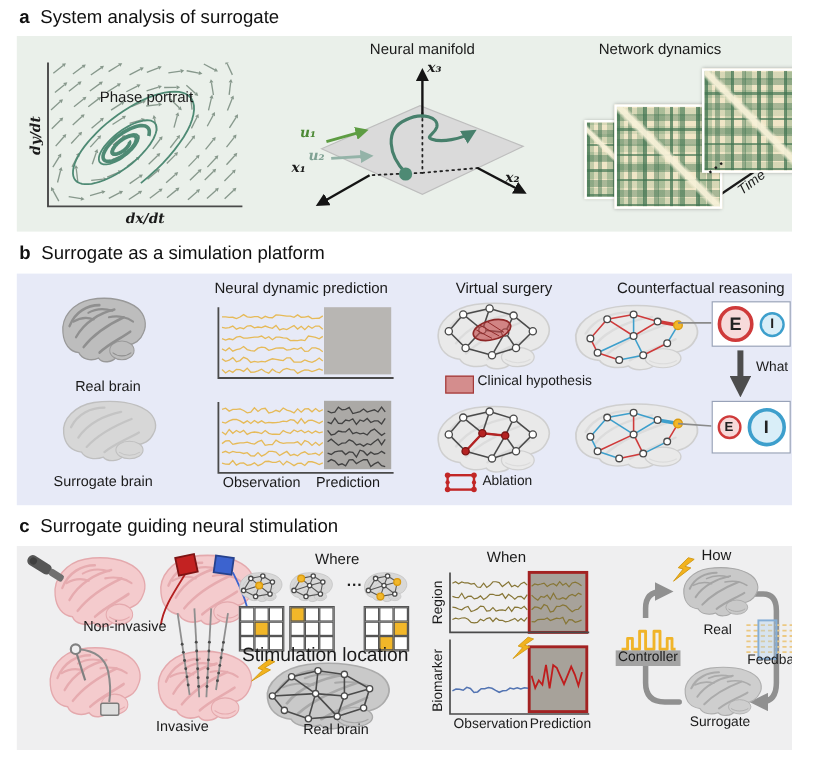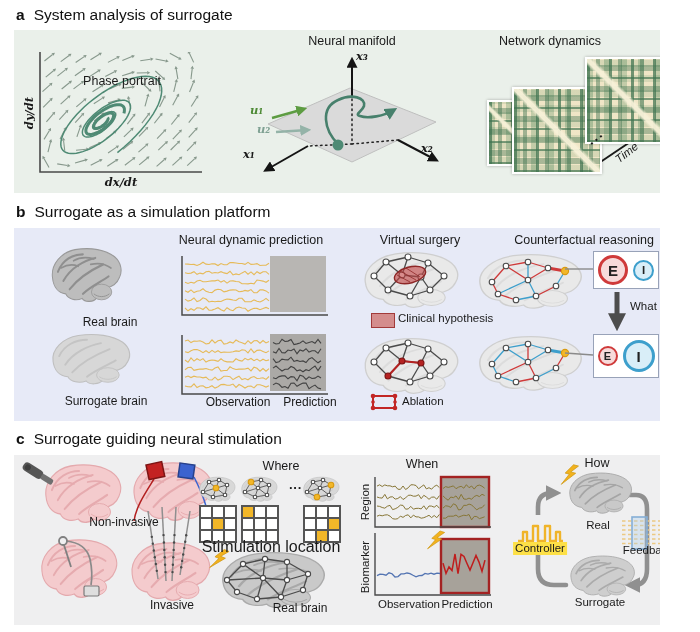--- a/index.html
+++ b/index.html
@@ -9,21 +9,21 @@
   #box-a{top:30px;height:163px;background:#eaf0ea;}
   #box-b{top:228px;height:193px;background:#e7eaf7;}
   #box-c{top:455px;height:170px;background:#efeff0;}
   svg{position:absolute;overflow:visible;}
   .lbl{position:absolute;color:#1a1a1a;white-space:nowrap;line-height:1.15;}
   .ctr{transform:translateX(-50%);}
   .heading{position:absolute;font-size:15.5px;color:#111;white-space:nowrap;}
   .heading .plab{font-weight:bold;margin-right:9px;}
   .sub{font-size:12.5px;}
   .small{font-size:11.5px;}
-  .s12{font-size:12px;margin-left:20px;}
+  .s12{font-size:12px;}
   .tiny{font-size:16px;}
   .math{font-family:"DejaVu Serif",serif;font-style:italic;font-size:11.5px;font-weight:600;}
   .rotc{transform:translate(-50%,-50%) rotate(-90deg);}
   .heatmap{position:absolute;border:2px solid #fff;box-shadow:0 0 3px rgba(0,0,0,.28);
     background-color:#eee4c6;
     background-image:
       linear-gradient(45deg, rgba(0,0,0,0) 46%, rgba(247,241,216,.95) 48.5%, rgba(247,241,216,.95) 51.5%, rgba(0,0,0,0) 54%),
       repeating-linear-gradient(90deg, rgba(63,115,80,.72) 0 3px, rgba(63,115,80,0) 3px 9px, rgba(63,115,80,.45) 9px 13px, rgba(63,115,80,0) 13px 22px),
       repeating-linear-gradient(0deg, rgba(63,115,80,.66) 0 2px, rgba(63,115,80,0) 2px 8px, rgba(63,115,80,.4) 8px 14px, rgba(63,115,80,0) 14px 21px),
       repeating-linear-gradient(90deg, rgba(140,172,132,.45) 0 6px, rgba(240,230,198,.45) 6px 17px),
@@ -35,21 +35,21 @@
   .grid3 div.on{background:#f2b729;}
   .ei-box{position:absolute;background:#fff;border:1.5px solid #98a2b8;
     display:flex;align-items:center;justify-content:center;gap:5px;}
   .ei{border-radius:50%;display:flex;align-items:center;justify-content:center;
     font-weight:bold;color:#222;box-sizing:border-box;}
   .ei.e-big{width:30px;height:30px;border:3px solid #cf3a3a;background:#f7dada;font-size:15px;}
   .ei.i-sm {width:21px;height:21px;border:2.5px solid #3d9fcc;background:#d9eef8;font-size:11.5px;}
   .ei.e-sm {width:20px;height:20px;border:2.5px solid #cf3a3a;background:#f7dada;font-size:11px;}
   .ei.i-big{width:32px;height:32px;border:3px solid #3d9fcc;background:#d9eef8;font-size:15px;}
   .swatch{position:absolute;width:22px;height:13px;background:#d48d8d;border:1.5px solid #a23a3a;}
-  .ctl-bg{background:#fde047;padding:0 2px;}
+  .ctl-bg{background:#a3a3a3;padding:0 2px;}
 </style>
 </head>
 <body>
 
 <div id="fig">
 
   <div id="box-a" class="panel-box"></div>
   <div id="box-b" class="panel-box"></div>
   <div id="box-c" class="panel-box"></div>
 
@@ -870,21 +870,21 @@
       <div></div>
       <div class="on"></div>
       <div></div>
     </div>
 
   <div class="lbl sub ctr" style="left:122px;top:34px;z-index:5;margin-top:40px;">Phase portrait</div>
   <div class="lbl math" style="left:30px;top:113px;z-index:5;transform:translate(-50%,-50%) rotate(-90deg);">dy/dt</div>
   <div class="lbl math ctr" style="left:121px;top:176px;z-index:5;">dx/dt</div>
   <div class="lbl sub ctr" style="left:352px;top:34px;z-index:5;">Neural manifold</div>
   <div class="lbl math" style="left:356px;top:50px;z-index:5;">x₃</div>
-  <div class="lbl math" style="left:243px;top:148px;z-index:5;">x₁</div>
+  <div class="lbl math" style="left:243px;top:133px;z-index:5;">x₁</div>
   <div class="lbl math" style="left:421px;top:142px;z-index:5;">x₂</div>
   <div class="lbl math" style="left:250px;top:104px;z-index:5;color:#4d8a35;">u₁</div>
   <div class="lbl math" style="left:257px;top:123px;z-index:5;color:#7fa193;">u₂</div>
   <div class="lbl sub ctr" style="left:550px;top:34px;z-index:5;">Network dynamics</div>
   <div class="lbl" style="left:597px;top:139px;z-index:5;font-size:14px;font-weight:bold;letter-spacing:1px;transform:translate(-50%,-50%) rotate(-38deg);">···</div>
   <div class="lbl small" style="left:627px;top:153px;z-index:5;font-style:italic;transform:translate(-50%,-50%) rotate(-38deg);">Time</div>
 
   <div class="lbl sub ctr" style="left:251px;top:233px;z-index:5;">Neural dynamic prediction</div>
   <div class="lbl s12 ctr" style="left:90px;top:316px;z-index:5;">Real brain</div>
   <div class="lbl s12 ctr" style="left:86px;top:395px;z-index:5;">Surrogate brain</div>

